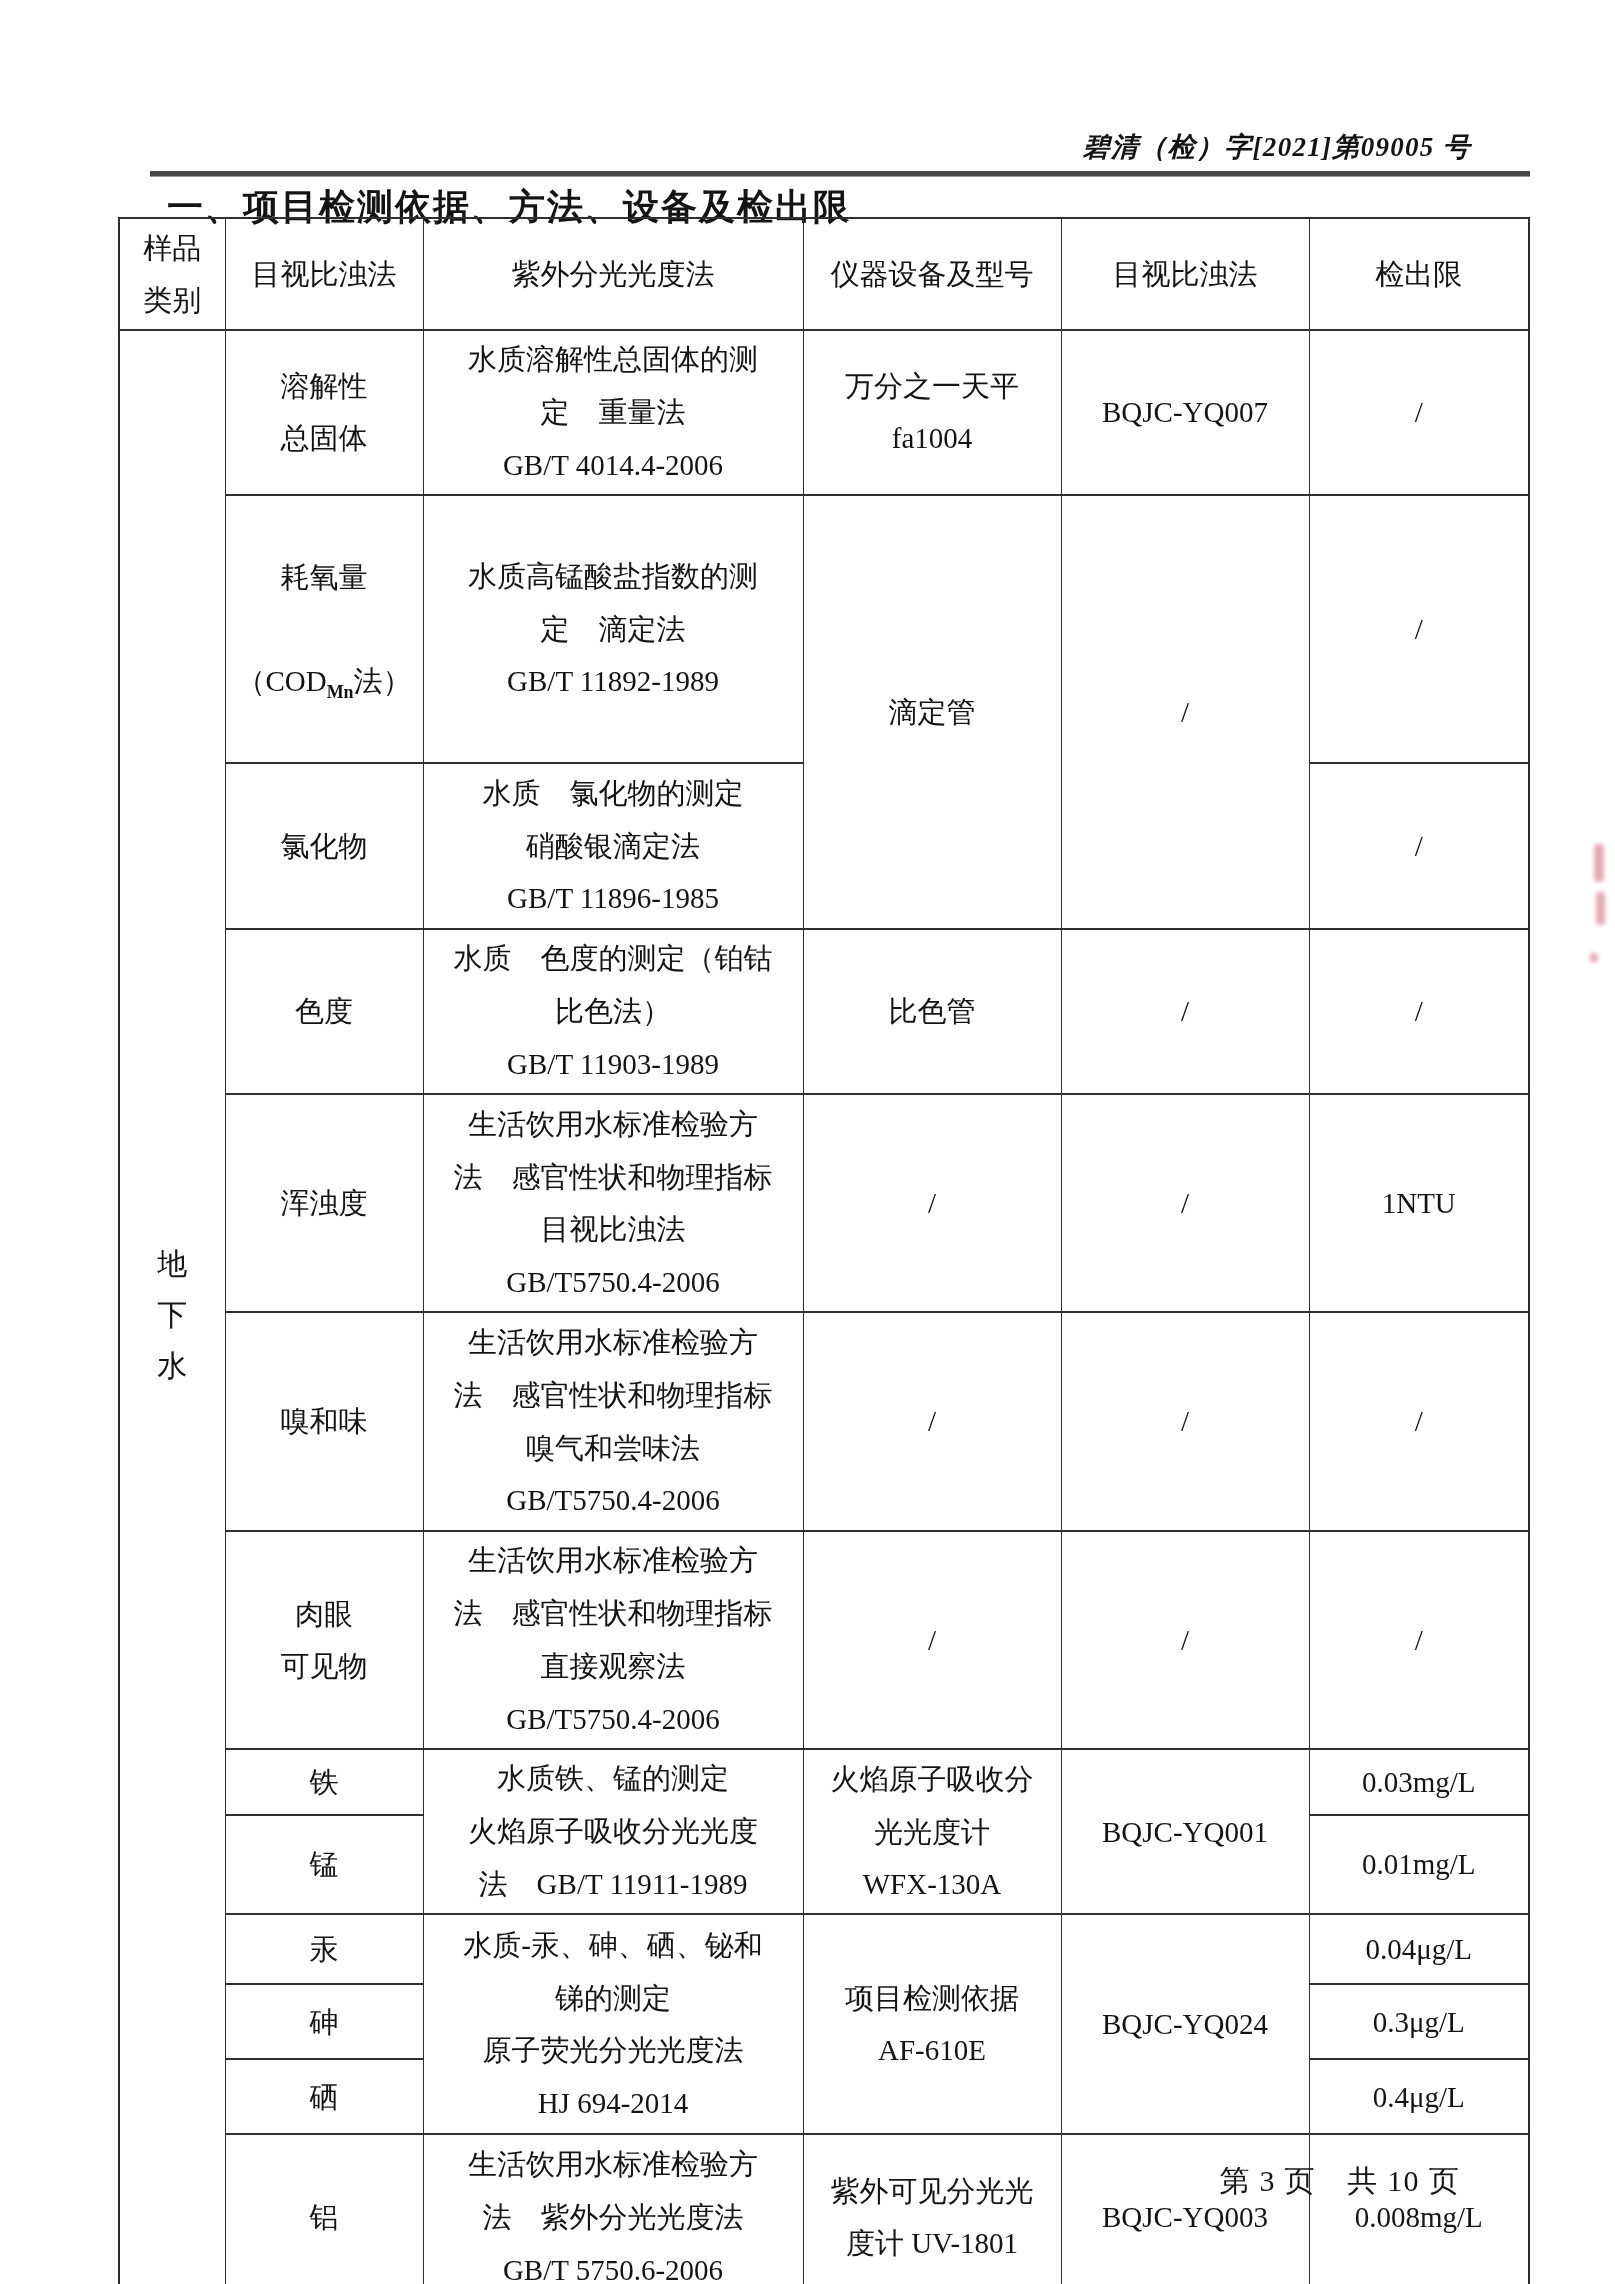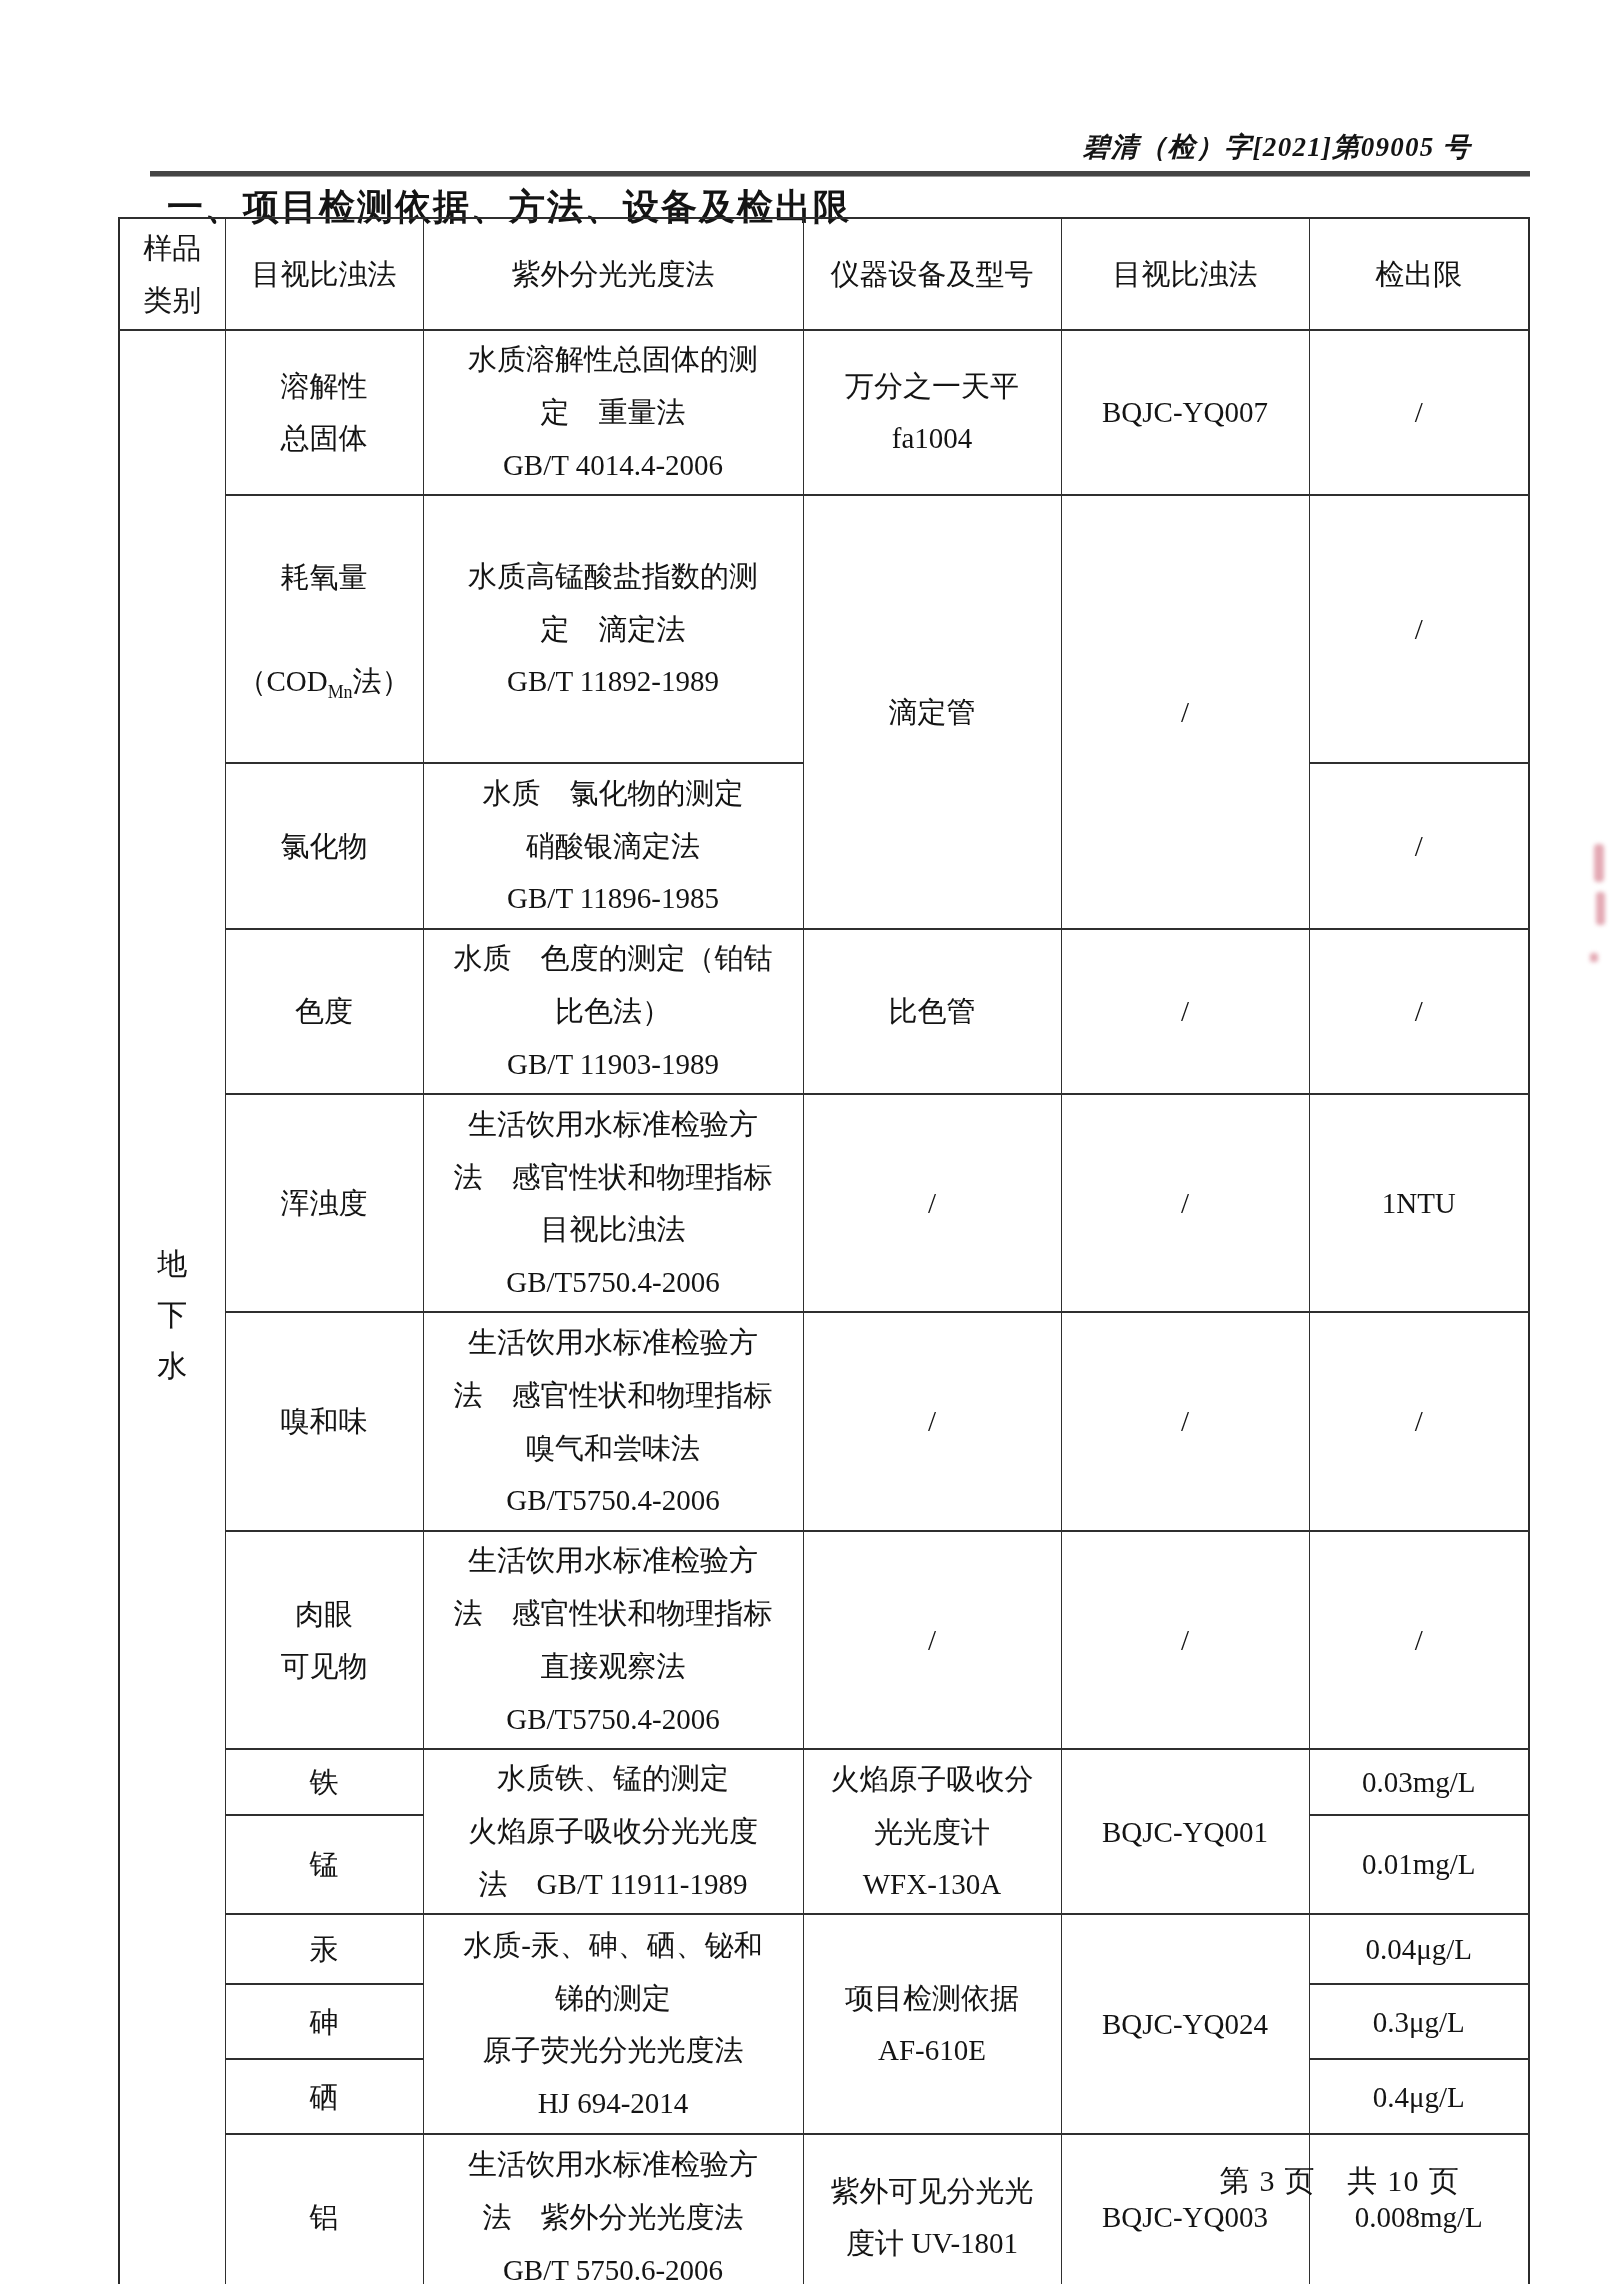--- a/index.html
+++ b/index.html
@@ -31,21 +31,21 @@
     border-left:1.3px solid #2f2f2f; border-right:1.3px solid #2f2f2f;
     border-top:2px solid #2f2f2f; border-bottom:2px solid #2f2f2f;
     text-align:center; vertical-align:middle;
     font-size:29px; font-weight:normal; line-height:1.8;
     padding:2.6px; white-space:pre-line; overflow:hidden;
   }
   .report-table th { font-size:29px; }
   td.sample-cell { font-size:30px; line-height:1.7; }
   td.method-cell { line-height:1.82; }
   .block { display:block; }
-  sub { font-size:0.62em; line-height:1; }
+  sub { font-size:0.62em; line-height:1;font-weight:bold; }
   .page-footer {
     position:absolute; top:2161px; right:156px;
     font-size:30px; letter-spacing:1.3px; white-space:nowrap;
   }
   .stamp-fragment { position:absolute; filter:blur(2px); opacity:0.5; background:#c9556a; }
   .stamp-fragment.f1 { left:1594px; top:844px; width:10.4px; height:38px; border-radius:3.9px; }
   .stamp-fragment.f2 { left:1596px; top:892px; width:9px; height:33px; border-radius:3.3px; }
   .stamp-fragment.f3 { left:1590px; top:953px; width:7.8px; height:9px; border-radius:2.6px; }
 </style>
 </head>

